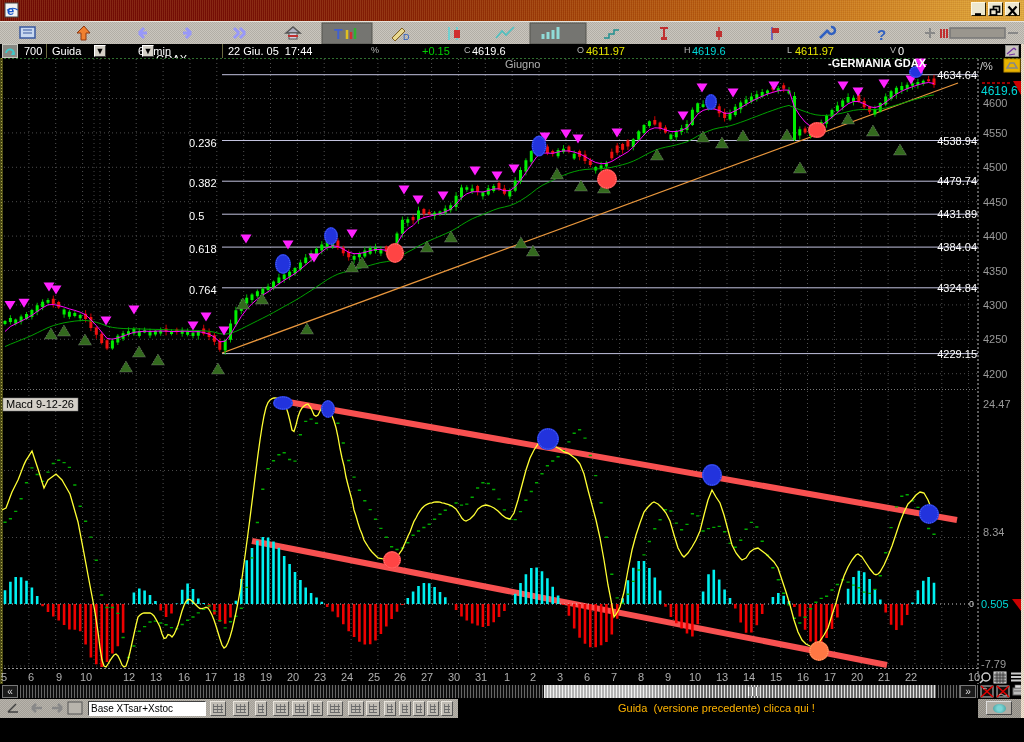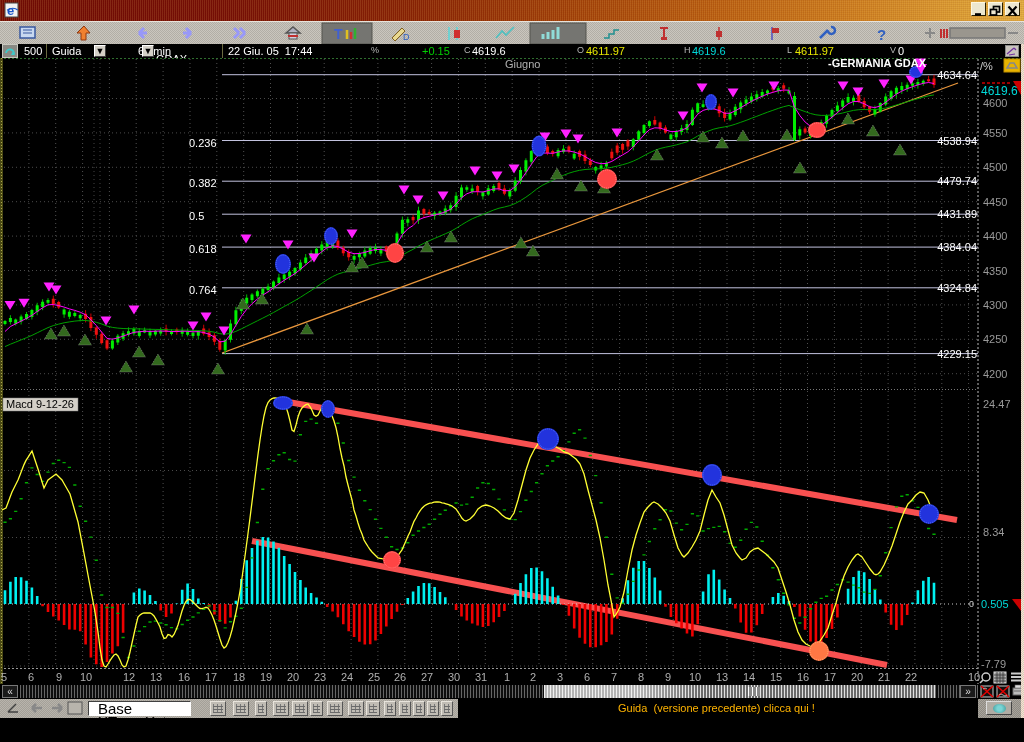--- a/index.html
+++ b/index.html
@@ -16,21 +16,21 @@
 .qsep{position:absolute;top:0;width:1px;height:14px;background:#6a6a40;}
 .dd{position:absolute;top:1px;width:12px;height:12px;background:#d4d0c8;border:1px solid;border-color:#fff #404040 #404040 #fff;font-size:9px;line-height:10px;text-align:center;color:#000;}
 #chart{position:absolute;left:0;top:58px;width:1024px;height:626px;}
 #scroll{position:absolute;left:0;top:684px;width:1024px;height:15px;background:#000;}
 #sctrack{position:absolute;left:20px;top:1px;width:958px;height:13px;background:repeating-linear-gradient(90deg,#666 0 1px,#0d0d0d 1px 3px);}
 #scthumb{position:absolute;left:544px;top:1px;width:392px;height:13px;background:repeating-linear-gradient(90deg,rgba(255,255,255,.8) 0 1px,rgba(0,0,0,0) 1px 3px),linear-gradient(90deg,#b4b4b4 0 24%,#6a6a6a 40% 100%);}
 .scbtn{position:absolute;top:1px;width:16px;height:13px;background:#1a1a1a;border:1px solid #777;color:#ddd;font-size:10px;line-height:11px;text-align:center;}
 #toolbar2{position:absolute;left:0;top:699px;width:1024px;height:19px;background:#aeaaa2;background-image:repeating-conic-gradient(#b8b4ac 0% 25%,#a4a098 0% 50%);background-size:2px 2px;}
 #tb2black{position:absolute;left:458px;top:0;width:563px;height:19px;background:#000;}
 #guida{position:absolute;left:160px;top:3px;color:#ffb400;font-size:11px;}
-#tb2input{position:absolute;left:88px;top:2px;width:103px;height:15px;background:#fff;border:1px solid;border-color:#404040 #fff #fff #404040;color:#000;font-size:15px;padding:0 9px;line-height:13px;}
+#tb2input{position:absolute;left:88px;top:2px;width:118px;height:15px;background:#fff;border:1px solid;border-color:#404040 #fff #fff #404040;color:#000;font-size:10px;padding:0 2px;line-height:13px;}
 .t2i{position:absolute;top:2px;height:15px;background:#c0bcb4;border:1px solid;border-color:#e8e4dc #555 #555 #e8e4dc;}
 .t2i:before{content:'';position:absolute;left:2px;top:2px;right:2px;bottom:2px;background:repeating-linear-gradient(0deg,#6a6a6a 0 1px,transparent 1px 3px),repeating-linear-gradient(90deg,#777 0 1px,transparent 1px 4px);}
 #status{position:absolute;left:0;top:718px;width:1024px;height:24px;background:#efe7d0;background-image:repeating-conic-gradient(#f4ecd6 0% 25%,#e9dfc6 0% 50%);background-size:2px 2px;border-top:1px solid #c8a060;color:#000;font-size:11px;}
 .spane{position:absolute;top:3px;width:1px;height:18px;background:#b8b098;box-shadow:1px 0 0 #fff;}
 </style></head><body>
 <div id="win">
   <div id="titlebar">
       <div class="dither"></div>
     <svg id="ieicon" viewBox="0 0 16 16">
         <rect x="1" y="1" width="13" height="14" fill="#f2f2f2" stroke="#444" stroke-width="1"></rect>
@@ -103,21 +103,21 @@
         <rect x="950" y="6" width="55" height="10" fill="#9a968e" stroke="#777"></rect>
         <path d="M1008 11 h10" stroke="#888" stroke-width="2"></path>
       </g>
     </svg>
   </div>
   <div id="quotebar">
     <div style="position:absolute;left:2px;top:0px;width:16px;height:14px;background:#8a8a84;border:1px solid #c8c8c0;"><svg width="14" height="12" viewBox="0 0 14 12">
           <path d="M3 8 a4 4 0 1 1 8 1" fill="none" stroke="#40c8c8" stroke-width="1.8"></path>
           <path d="M10 6 l2 4 l-4 0 z" fill="#40c8c8"></path>
         </svg></div>
-    <div class="q" style="left:24px;">500</div>
+    <div class="q" style="left:24px;">700</div>
     <div class="qsep" style="left:46px;"></div>
     <div class="q" style="left:52px;">Guida</div>
     <div class="dd" style="left:94px;">▼</div>
     <div class="q" style="left:110px;padding-left:28px;">60 min</div>
     <div class="dd" style="left:142px;">▼</div>
     <div class="q" style="left:156px;margin-top:8px;">GDAX</div>
     <div class="qsep" style="left:222px;"></div>
     <div class="q" style="left:228px;">22 Giu. 05&nbsp; 17:44</div>
     <div class="q" style="left:371px;color:#b8b8b8;font-size:9px;">%</div>
     <div class="q" style="left:381px;color:#00d000;margin-left:41px;">+0.15</div>

